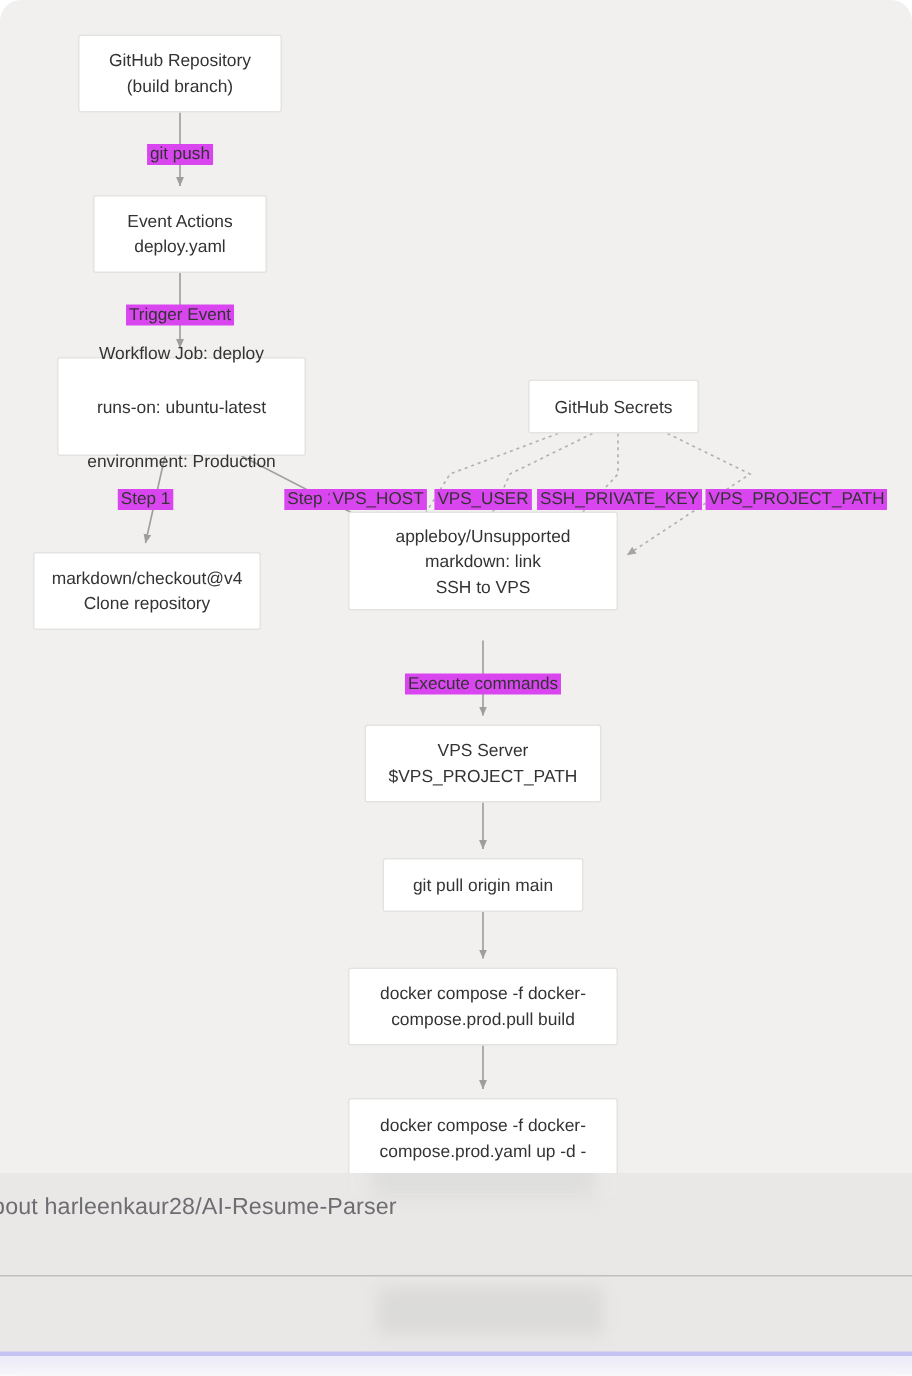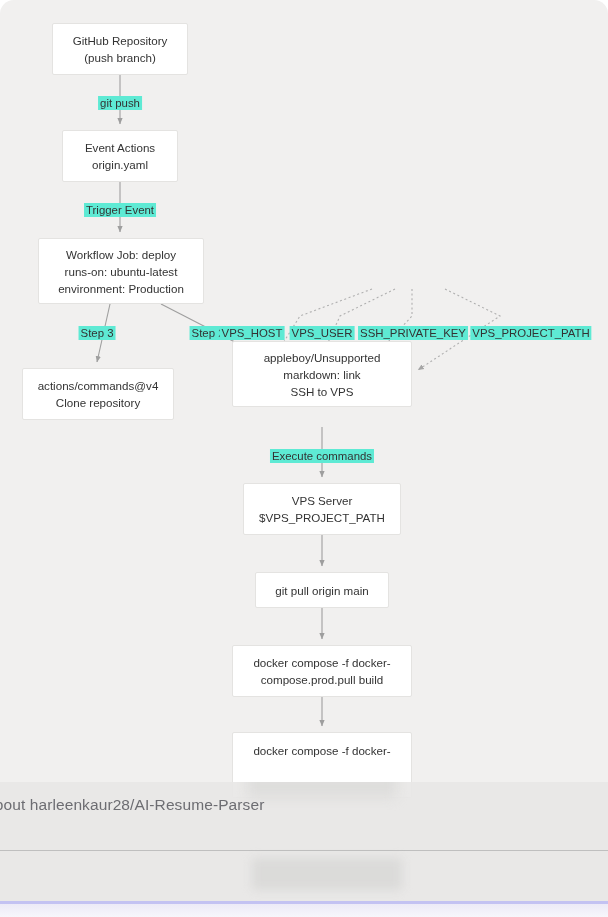--- a/index.html
+++ b/index.html
@@ -54,21 +54,21 @@
     line-height: 17px;
     text-align: center;
     padding: 4px 8px;
     white-space: nowrap;
   }
   .node .ln { display: block; }
 
   
   .edge-label {
     position: absolute;
-    background: #5eead4;
+    background: #d946ef;
     color: #333333;
     font-size: 11.4px;
     line-height: 14px;
     padding: 0 2px;
     white-space: nowrap;
     transform: translateX(-50%);
   }
 
   
   #bottom-overlay {
@@ -177,37 +177,40 @@
         <path d="M395,289 L340,316 L322,356" marker-end="url(#arrow-dot)"></path>
 
         <path d="M412,289 L412,316 L375,356" marker-end="url(#arrow-dot)"></path>
 
         <path d="M445,289 L500,316 L418,370" marker-end="url(#arrow-dot)"></path>
       </g>
     </svg>
 
     <div class="node" style="left:52px; top:23px; width:136px; height:52px;">
       <span class="ln">GitHub Repository</span>
-      <span class="ln">(push branch)</span>
+      <span class="ln">(build branch)</span>
     </div>
 
     <div class="node" style="left:62px; top:130px; width:116px; height:52px;">
       <span class="ln">Event Actions</span>
-      <span class="ln">origin.yaml</span>
-    </div>
-
-    <div class="node" style="left:38px; top:238px; width:166px; height:66px;">
+      <span class="ln">deploy.yaml</span>
+    </div>
+
+    <div class="node" style="left:38px; top:238px; width:166px; height:66px;gap:19px;">
       <span class="ln">Workflow Job: deploy</span>
       <span class="ln">runs-on: ubuntu-latest</span>
       <span class="ln">environment: Production</span>
     </div>
 
+    <div class="node" style="left:352px; top:253px; width:114px; height:36px;">
+      <span class="ln">GitHub Secrets</span>
+    </div>
 
     <div class="node" style="left:22px; top:368px; width:152px; height:52px;">
-      <span class="ln">actions/commands@v4</span>
+      <span class="ln">markdown/checkout@v4</span>
       <span class="ln">Clone repository</span>
     </div>
 
     <div class="node" style="left:232px; top:341px; width:180px; height:66px;">
       <span class="ln">appleboy/Unsupported</span>
       <span class="ln">markdown: link</span>
       <span class="ln">SSH to VPS</span>
     </div>
 
     <div class="node" style="left:255px; top:572px; width:134px; height:36px;">
@@ -219,25 +222,26 @@
       <span class="ln">$VPS_PROJECT_PATH</span>
     </div>
 
     <div class="node" style="left:232px; top:645px; width:180px; height:52px;">
       <span class="ln">docker compose -f docker-</span>
       <span class="ln">compose.prod.pull build</span>
     </div>
 
     <div class="node" style="left:232px; top:732px; width:180px; height:66px; justify-content:flex-start; padding-top:9px;">
       <span class="ln">docker compose -f docker-</span>
+      <span class="ln">compose.prod.yaml up -d -</span>
     </div>
 
     <div class="edge-label" style="left:120px; top:96px;">git push</div>
     <div class="edge-label" style="left:120px; top:203px;">Trigger Event</div>
-    <div class="edge-label" style="left:97px; top:326px;">Step 3</div>
+    <div class="edge-label" style="left:97px; top:326px;">Step 1</div>
     <div class="edge-label" style="left:192px; top:326px;margin-left:16px;">Step 2</div>
     <div class="edge-label" style="left:252px; top:326px;">VPS_HOST</div>
     <div class="edge-label" style="left:322px; top:326px;">VPS_USER</div>
     <div class="edge-label" style="left:413px; top:326px;">SSH_PRIVATE_KEY</div>
     <div class="edge-label" style="left:531px; top:326px;">VPS_PROJECT_PATH</div>
     <div class="edge-label" style="left:322px; top:449px;">Execute commands</div>
 
   </div>
 
   <div id="bottom-overlay">

